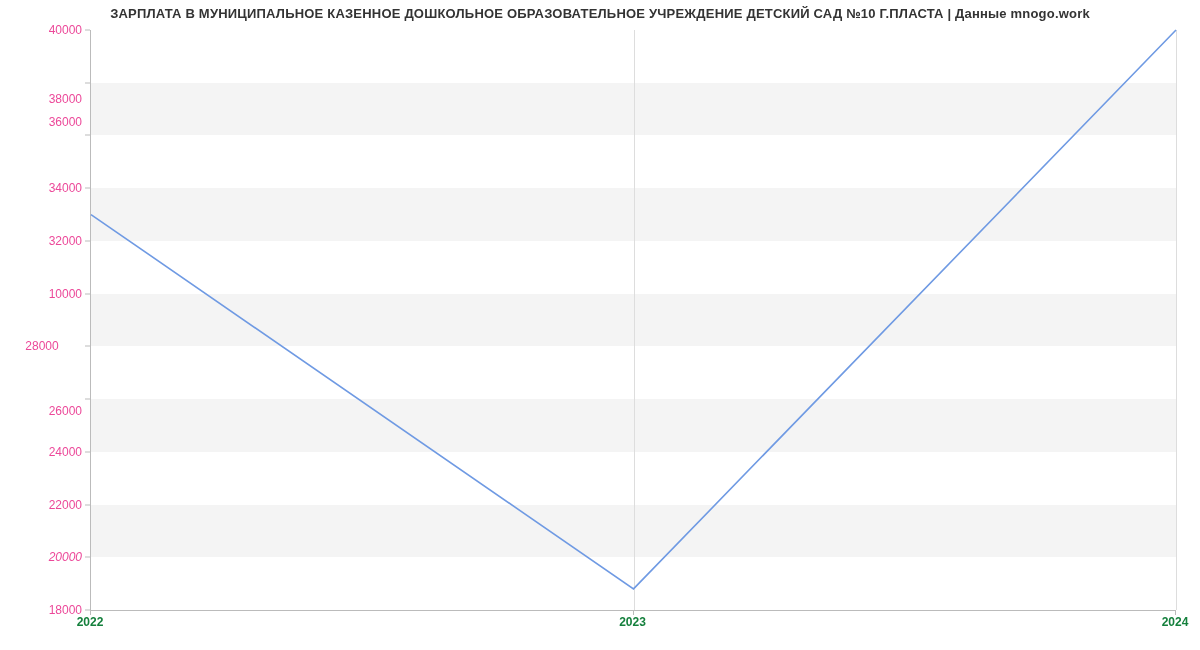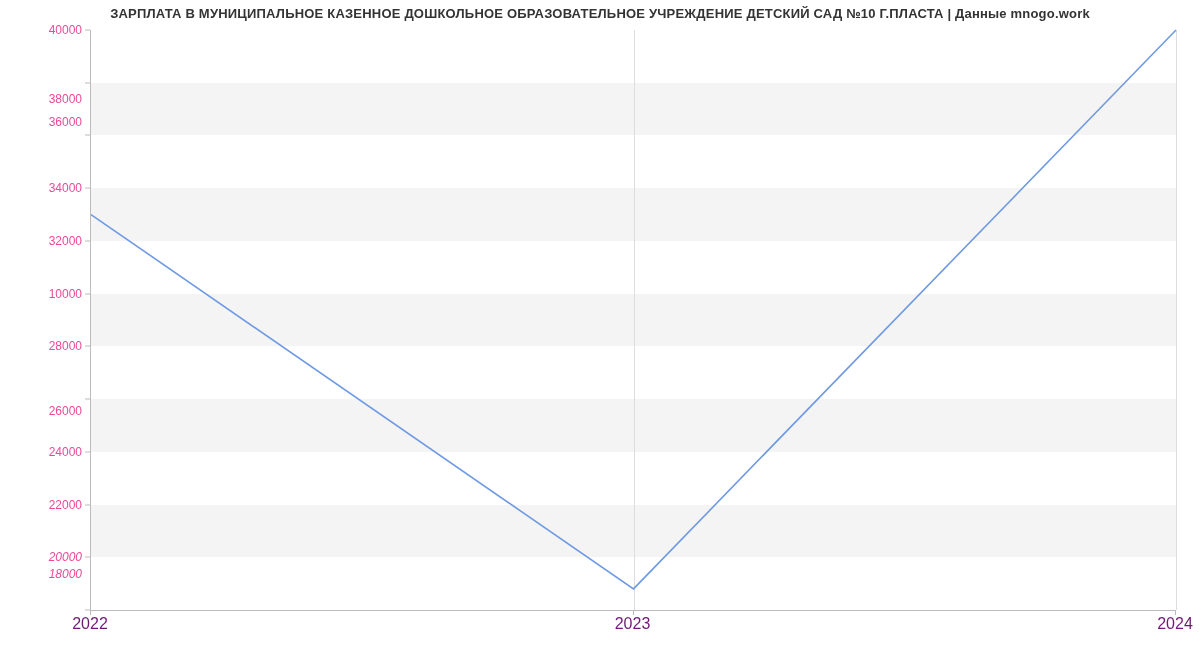--- a/index.html
+++ b/index.html
@@ -56,23 +56,24 @@
     position: absolute;
     left: 85px;
     width: 5px;
     height: 1px;
     background: #bbb;
     transform: translateY(-0.5px);
   }
   .x-tick-label {
     position: absolute;
     top: 615px;
-    font-size: 16px;
-    color: #701a75;
+    font-size: 12px;
+    color: #15803d;
     transform: translateX(-50%);
+    font-weight: bold;
   }
   .x-tick-mark {
     position: absolute;
     top: 610px;
     width: 1px;
     height: 5px;
     background: #bbb;
   }
   .x-grid {
     position: absolute;
@@ -100,31 +101,31 @@
       <div class="hband" style="top: 369.091px; height: 52.7273px;"></div>
       <div class="hband" style="top: 263.636px; height: 52.7273px;"></div>
       <div class="hband" style="top: 158.182px; height: 52.7273px;"></div>
       <div class="hband" style="top: 52.7273px; height: 52.7273px;"></div>
       <div class="x-grid" style="left: 542.5px;"></div>
       <div class="x-grid" style="left: 1085px;"></div>
       <svg class="line-layer" id="line-layer" viewBox="0 0 1085 580" preserveAspectRatio="none">
         <path d="M0 184.54545454545456 L542.5 558.9090909090909 L1085 0" fill="none" stroke="#6f9ae3" stroke-width="1.6"></path>
       </svg>
   </div>
-<div class="y-tick-label" style="top: 574px; font-style: italic;">18000</div>
+<div class="y-tick-label" style="top: 610px;">18000</div>
     <div class="y-tick-mark" style="top: 610px;"></div>
     <div class="y-tick-label" style="top: 557.273px; font-style: italic;">20000</div>
     <div class="y-tick-mark" style="top: 557.273px;"></div>
     <div class="y-tick-label" style="top: 504.545px;">22000</div>
     <div class="y-tick-mark" style="top: 504.545px;"></div>
     <div class="y-tick-label" style="top: 451.818px;">24000</div>
     <div class="y-tick-mark" style="top: 451.818px;"></div>
     <div class="y-tick-label" style="top: 411px;">26000</div>
     <div class="y-tick-mark" style="top: 399.091px;"></div>
-    <div class="y-tick-label" style="top: 346.364px;">28000</div>
+    <div class="y-tick-label" style="top: 346.364px; text-align: center;">28000</div>
     <div class="y-tick-mark" style="top: 346.364px;"></div>
     <div class="y-tick-label" style="top: 293.636px;">10000</div>
     <div class="y-tick-mark" style="top: 293.636px;"></div>
     <div class="y-tick-label" style="top: 240.909px;">32000</div>
     <div class="y-tick-mark" style="top: 240.909px;"></div>
     <div class="y-tick-label" style="top: 188.182px;">34000</div>
     <div class="y-tick-mark" style="top: 188.182px;"></div>
     <div class="y-tick-label" style="top: 122px;">36000</div>
     <div class="y-tick-mark" style="top: 135.455px;"></div>
     <div class="y-tick-label" style="top: 99px;">38000</div>

